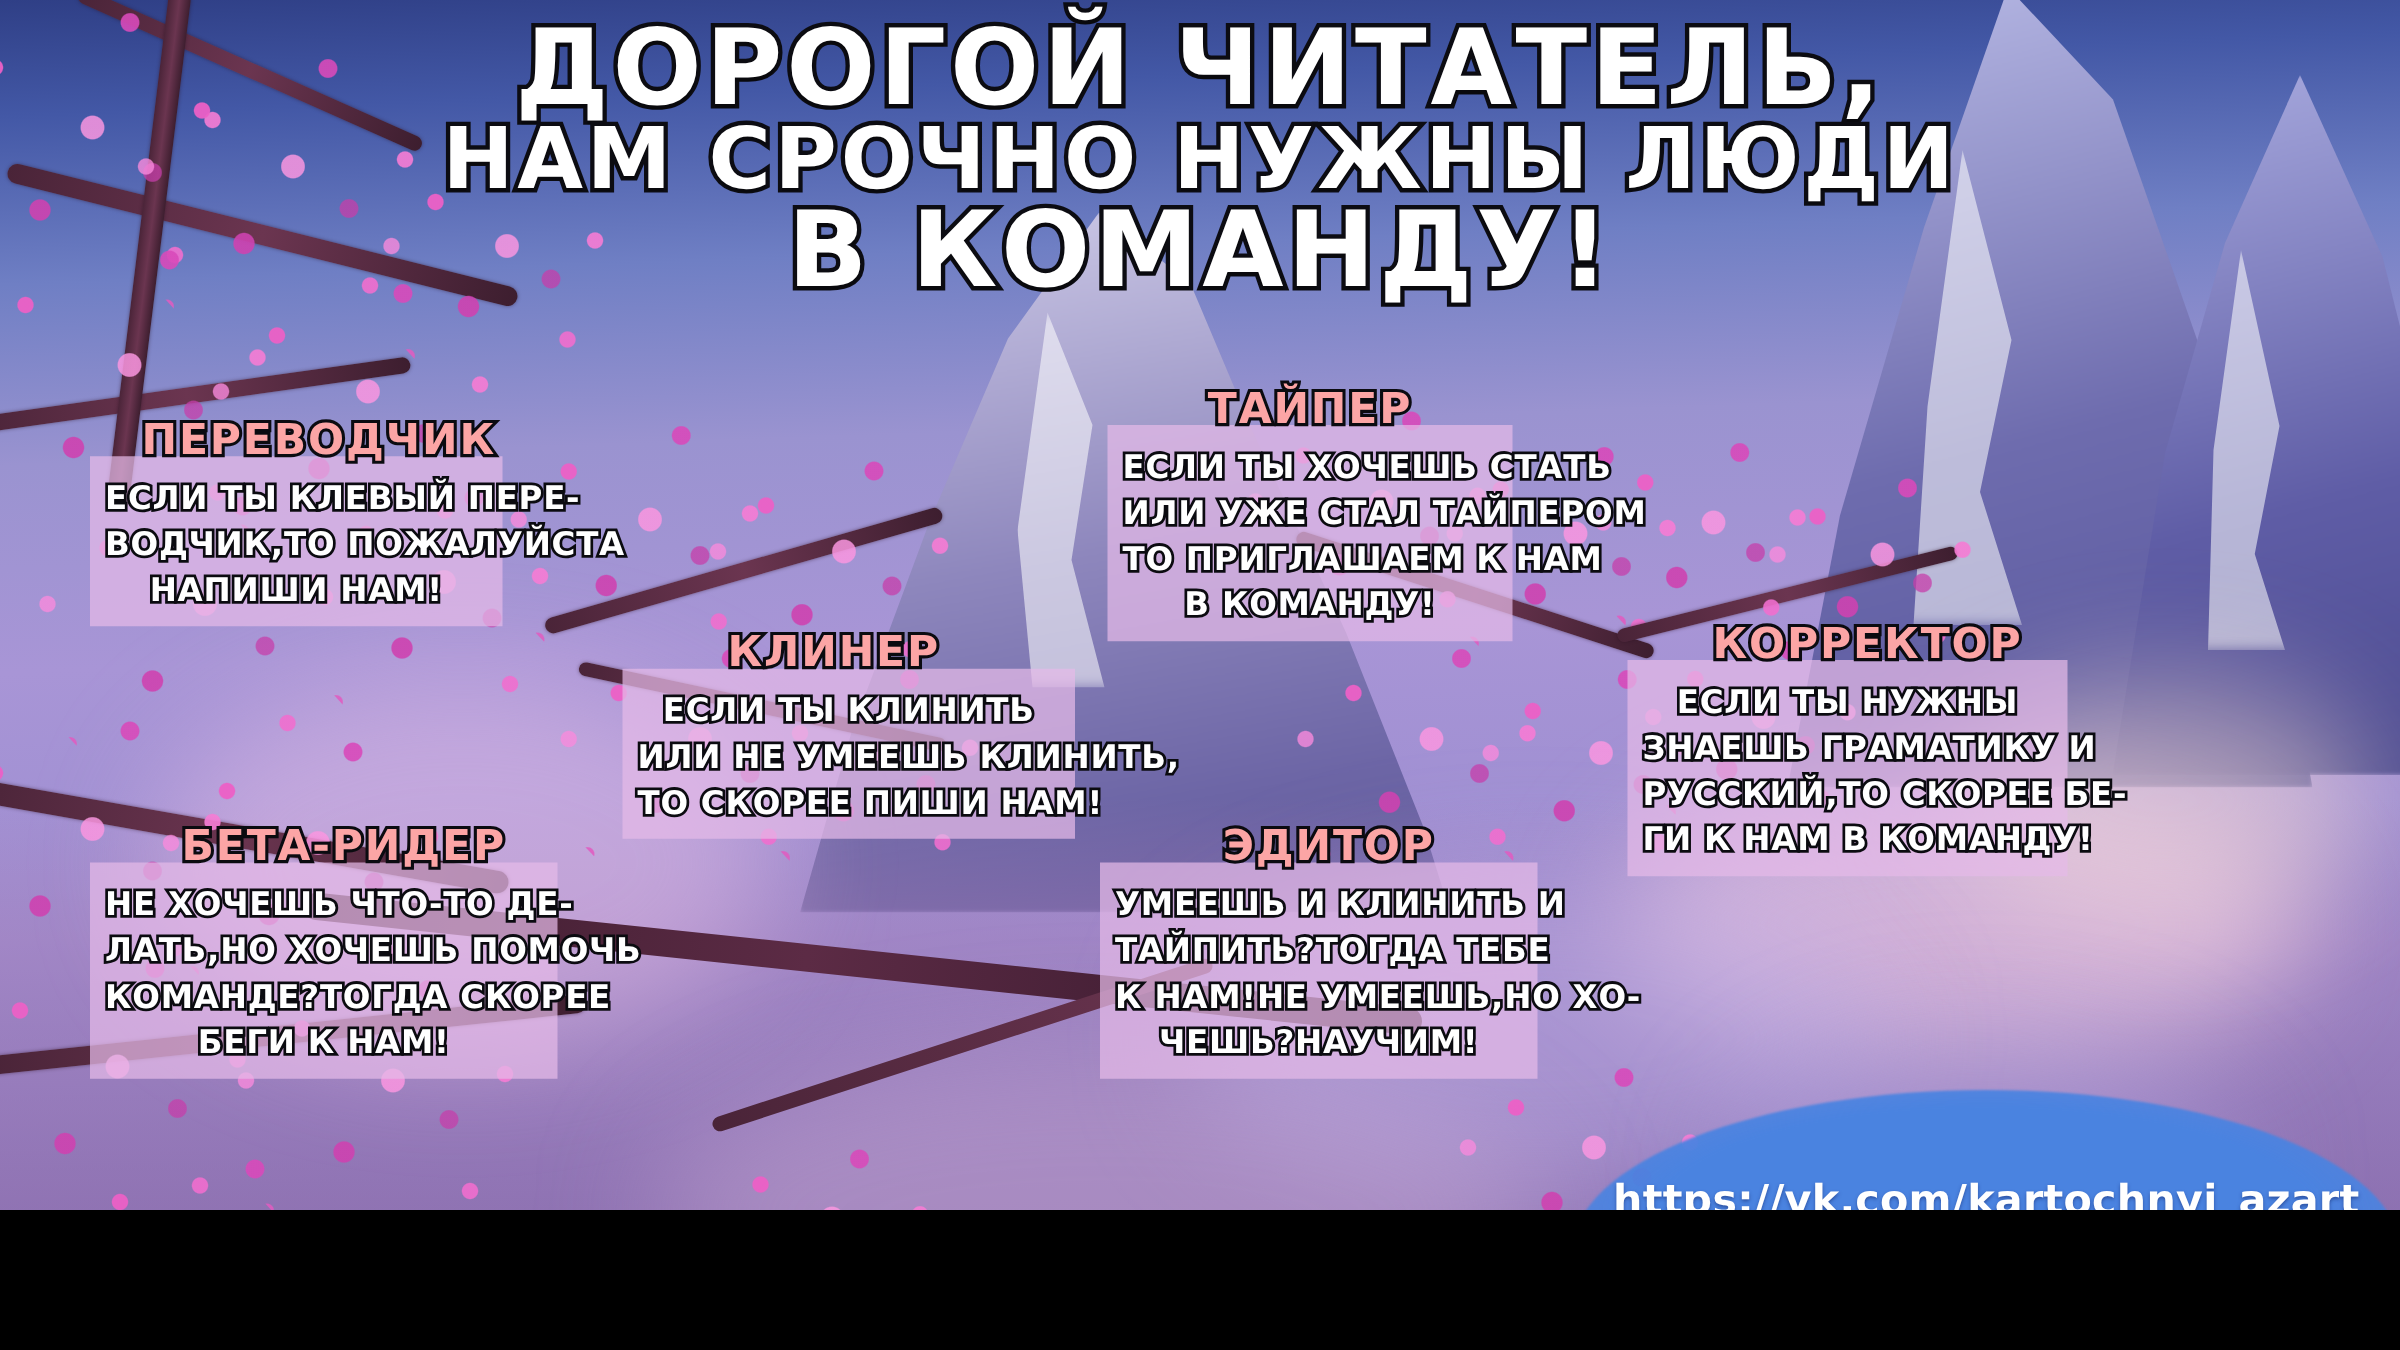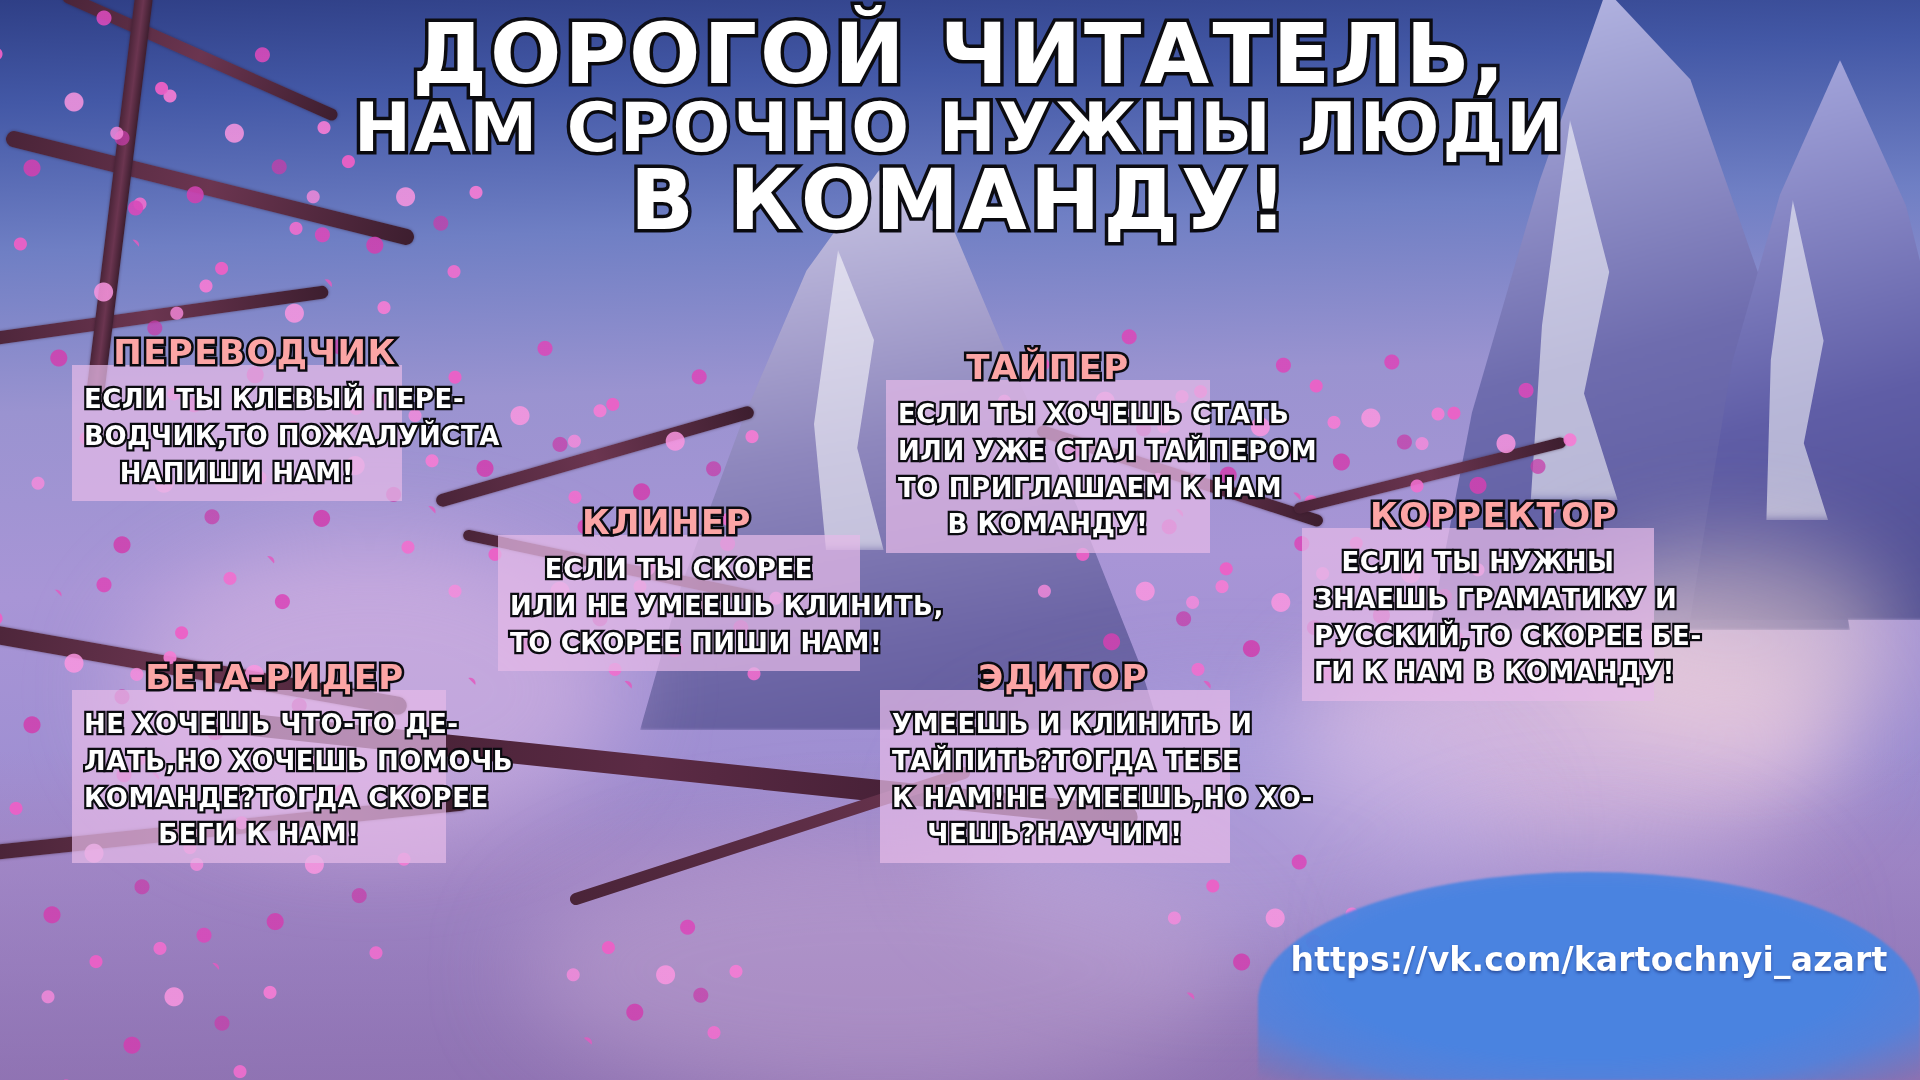--- a/index.html
+++ b/index.html
@@ -4,21 +4,21 @@
 <title>Recruitment Banner</title>
 <style>
   html, body {
     margin: 0;
     padding: 0;
     background: #000;
   }
   #stage {
     position: relative;
     width: 1920px;
-    height: 1080px;
+    height: 968px;
     overflow: hidden;
     font-family: "DejaVu Sans", sans-serif;
     user-select: none;
   }
 
   
   .bg-base {
     position: absolute;
     inset: 0;
     background:
@@ -164,21 +164,21 @@
     line-height: 1.42;
     color: #ffffff;
     -webkit-text-stroke: 4.4px #0b0b10;
     paint-order: stroke fill;
     text-align: center;
     white-space: nowrap;
   }
 
   
   #role-translator { left: 72px;  top: 335px; width: 330px; }
-  #role-typer      { left: 886px; top: 350px; width: 324px; }
+  #role-typer      { left: 886px; top: 310px; width: 324px; }
   #role-cleaner    { left: 498px; top: 505px; width: 362px; }
   #role-corrector  { left: 1302px; top: 498px; width: 352px; }
   #role-beta       { left: 72px;  top: 660px; width: 374px; }
   #role-editor     { left: 880px; top: 660px; width: 350px; }
 
   #role-translator .role-heading { transform: translateX(18px); }
   #role-typer .role-heading { transform: translateX(0px); }
   #role-cleaner .role-heading { transform: translateX(-12px); }
   #role-corrector .role-heading { transform: translateX(16px); }
   #role-beta .role-heading { transform: translateX(16px); }
@@ -312,21 +312,21 @@
       <p>ЕСЛИ ТЫ ХОЧЕШЬ СТАТЬ</p>
       <p>ИЛИ УЖЕ СТАЛ ТАЙПЕРОМ</p>
       <p>ТО ПРИГЛАШАЕМ К НАМ</p>
       <p>В КОМАНДУ!</p>
     </div>
   </div>
 
   <div class="role" id="role-cleaner">
     <div class="role-heading">КЛИНЕР</div>
     <div class="role-body">
-      <p>ЕСЛИ ТЫ СКОРЕЕ</p>
+      <p>ЕСЛИ ТЫ КЛИНИТЬ</p>
       <p>ИЛИ НЕ УМЕЕШЬ КЛИНИТЬ,</p>
       <p>ТО СКОРЕЕ ПИШИ НАМ!</p>
     </div>
   </div>
 
   <div class="role" id="role-corrector">
     <div class="role-heading">КОРРЕКТОР</div>
     <div class="role-body">
       <p>ЕСЛИ ТЫ НУЖНЫ</p>
       <p>ЗНАЕШЬ ГРАМАТИКУ И</p>

